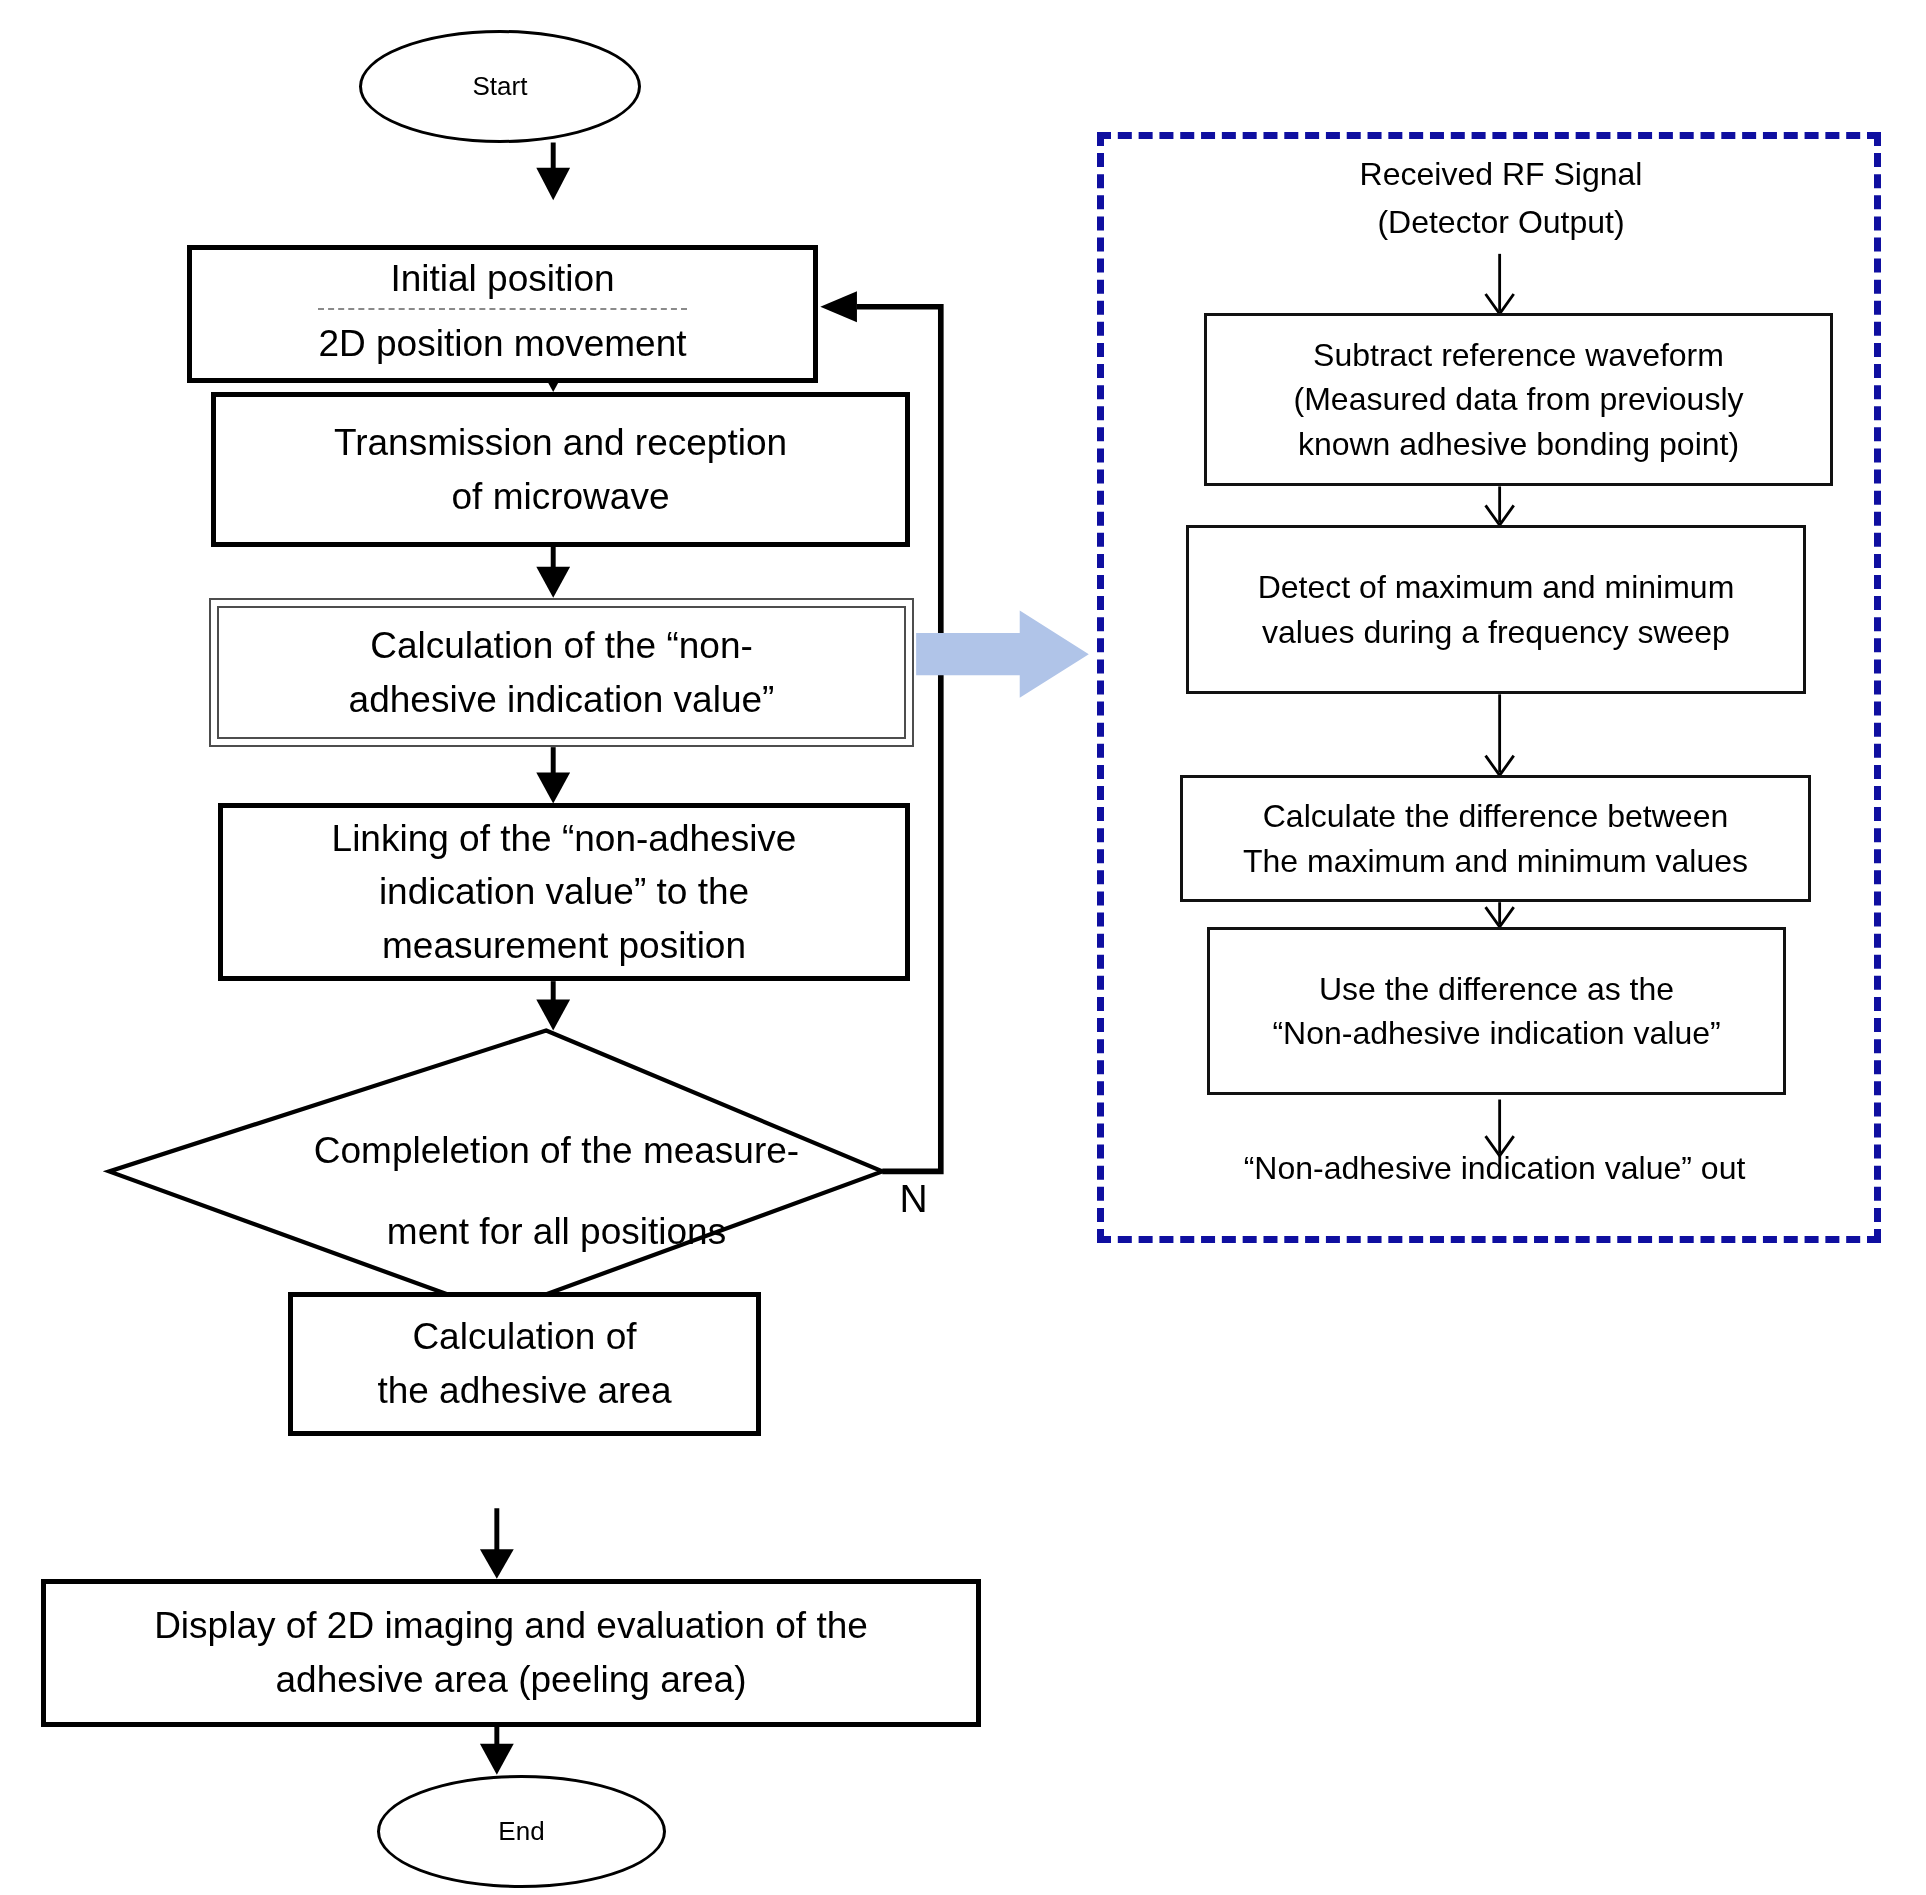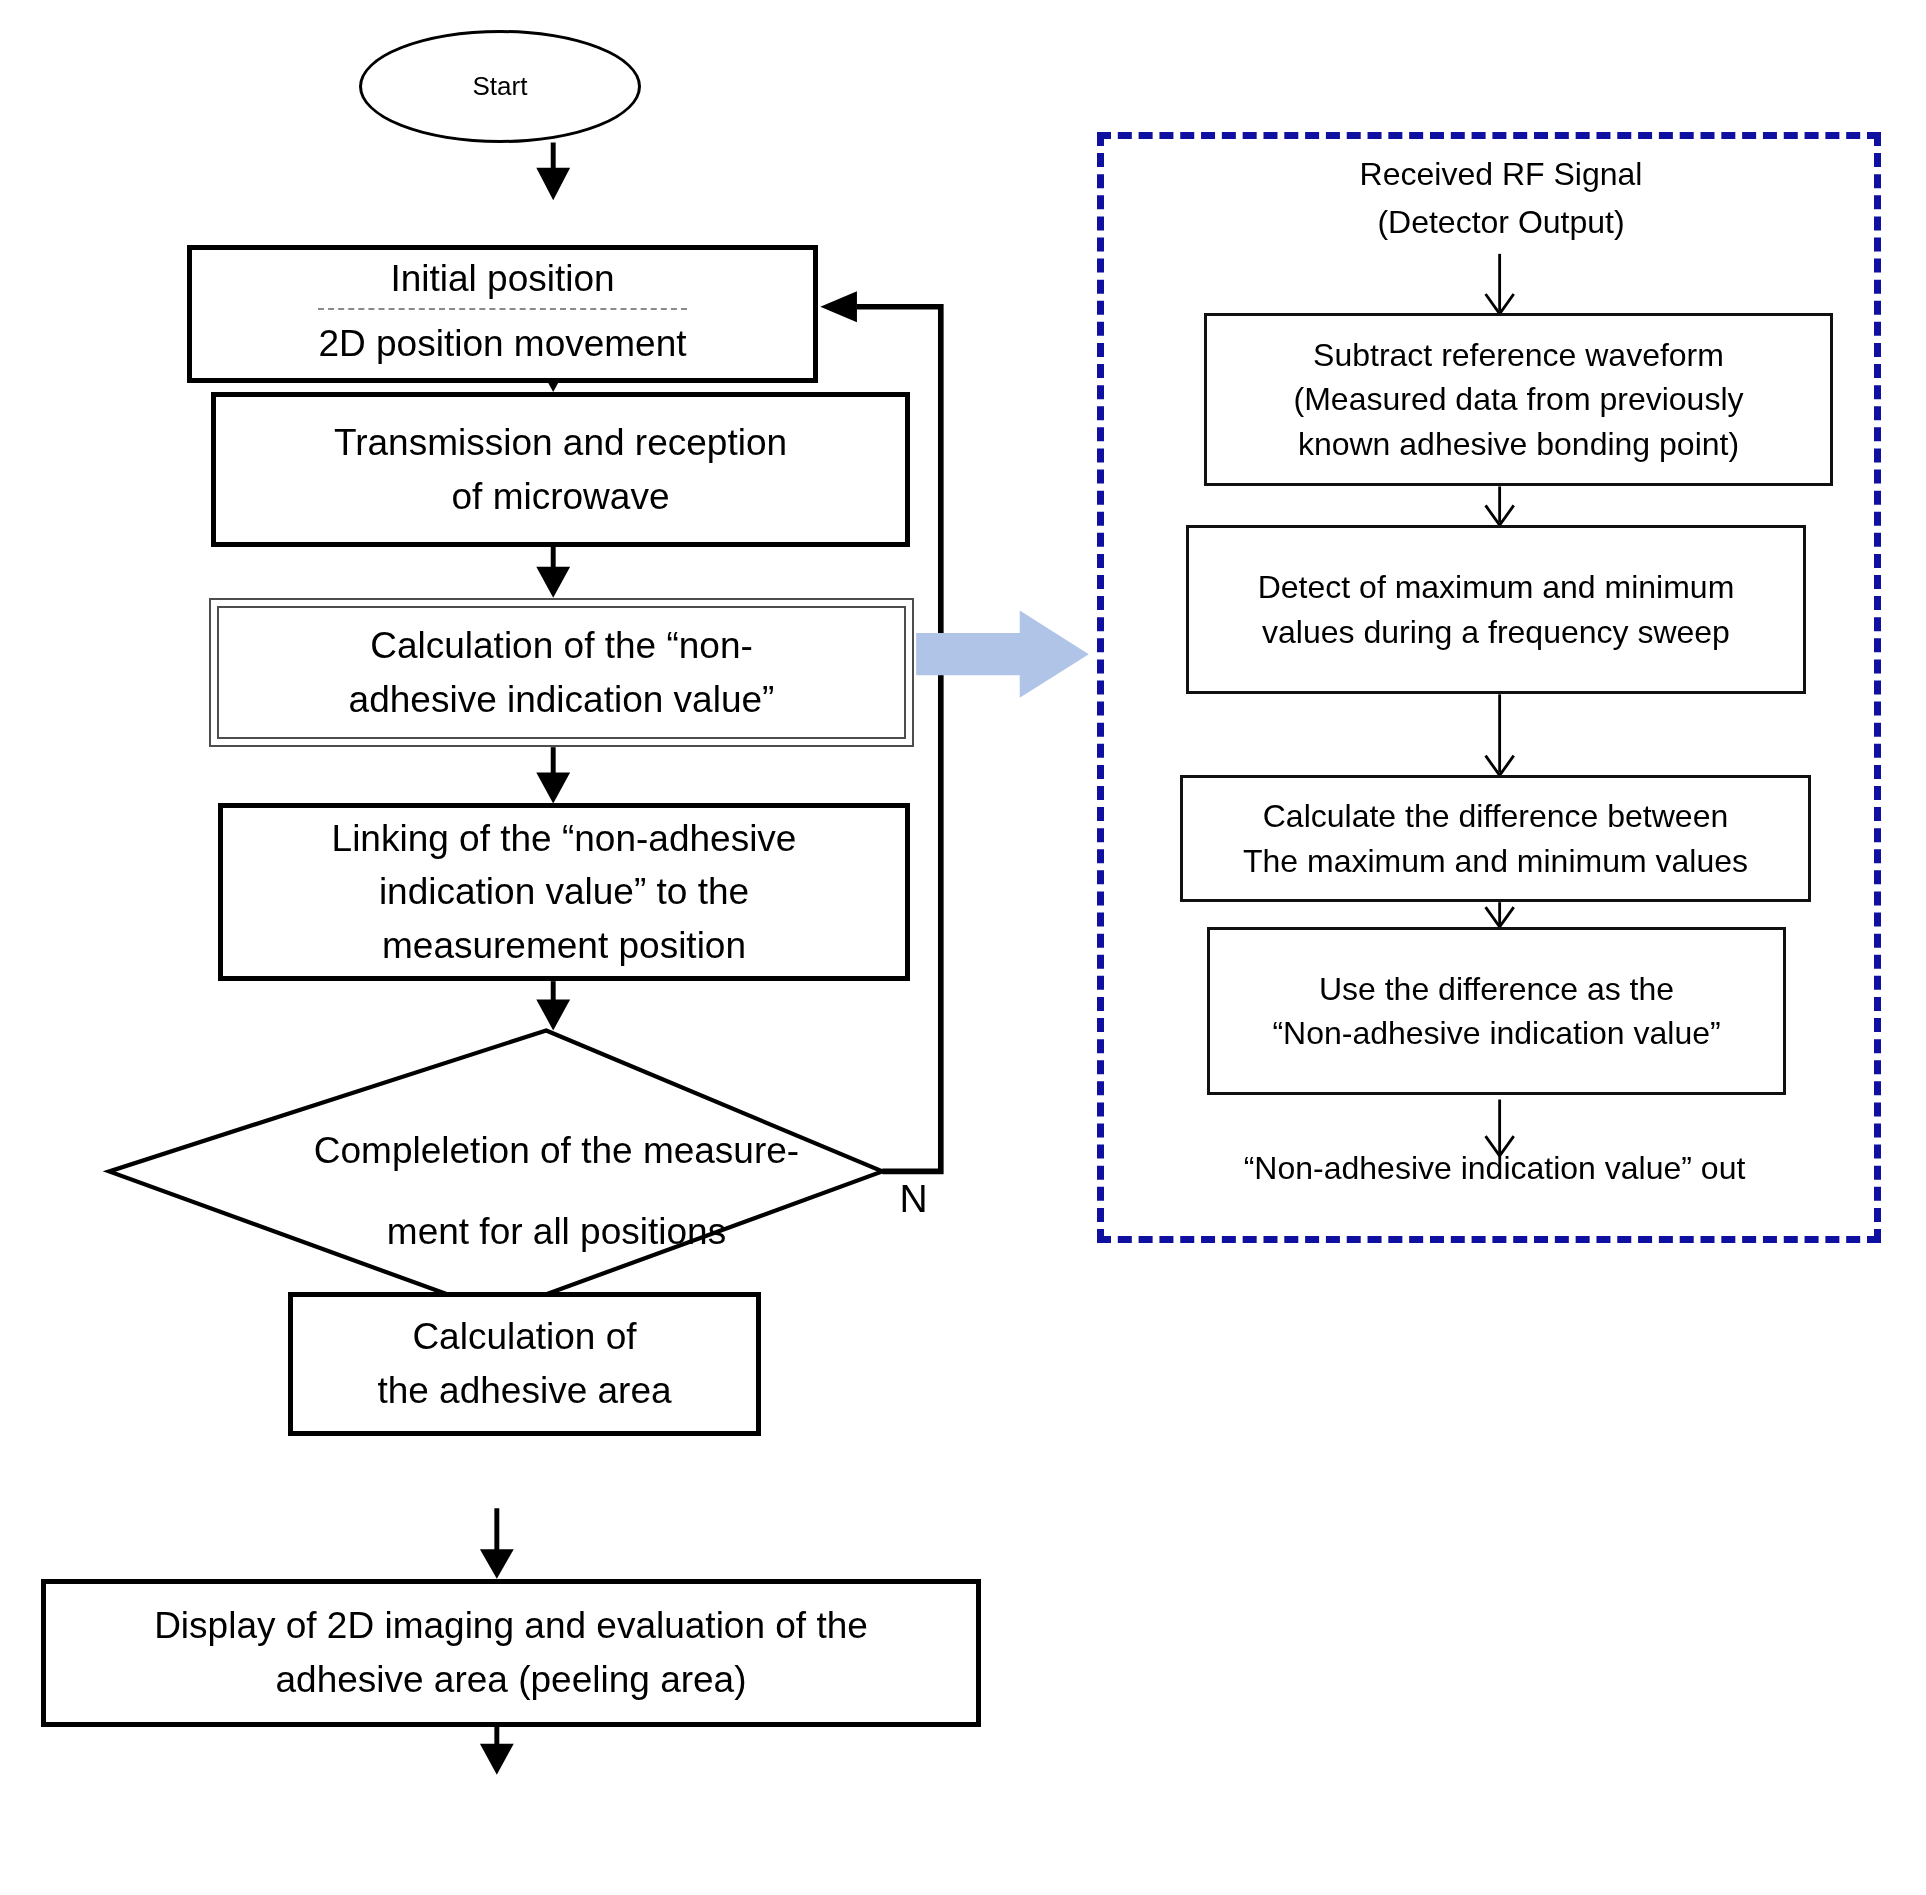--- a/index.html
+++ b/index.html
@@ -162,20 +162,23 @@
   <div class="free-text branch-label" style="left:889px;top:1174px;width:49px;height:49px;">N</div>
 
   <div class="free-text branch-label" style="left:536px;top:1314px;width:49px;height:49px;">Y</div>
 
   <div class="node" style="left:288px;top:1292px;width:473px;height:144px;">Calculation of
 the adhesive area</div>
 
   <div class="node" style="left:41px;top:1579px;width:940px;height:148px;">Display of 2D imaging and evaluation of the
 adhesive area (peeling area)</div>
 
+  <div class="terminal" style="left:377px;top:1775px;width:289px;height:113px;">
+    <span>End</span>
+  </div>
 
   <div class="rpanel"></div>
 
   <div class="free-text rtitle" style="left:1212px;top:154px;width:578px;height:87px;">Received RF Signal
 (Detector Output)</div>
 
   <div class="rnode" style="left:1204px;top:313px;width:629px;height:173px;">Subtract reference waveform
 (Measured data from previously
 known adhesive bonding point)</div>
 

